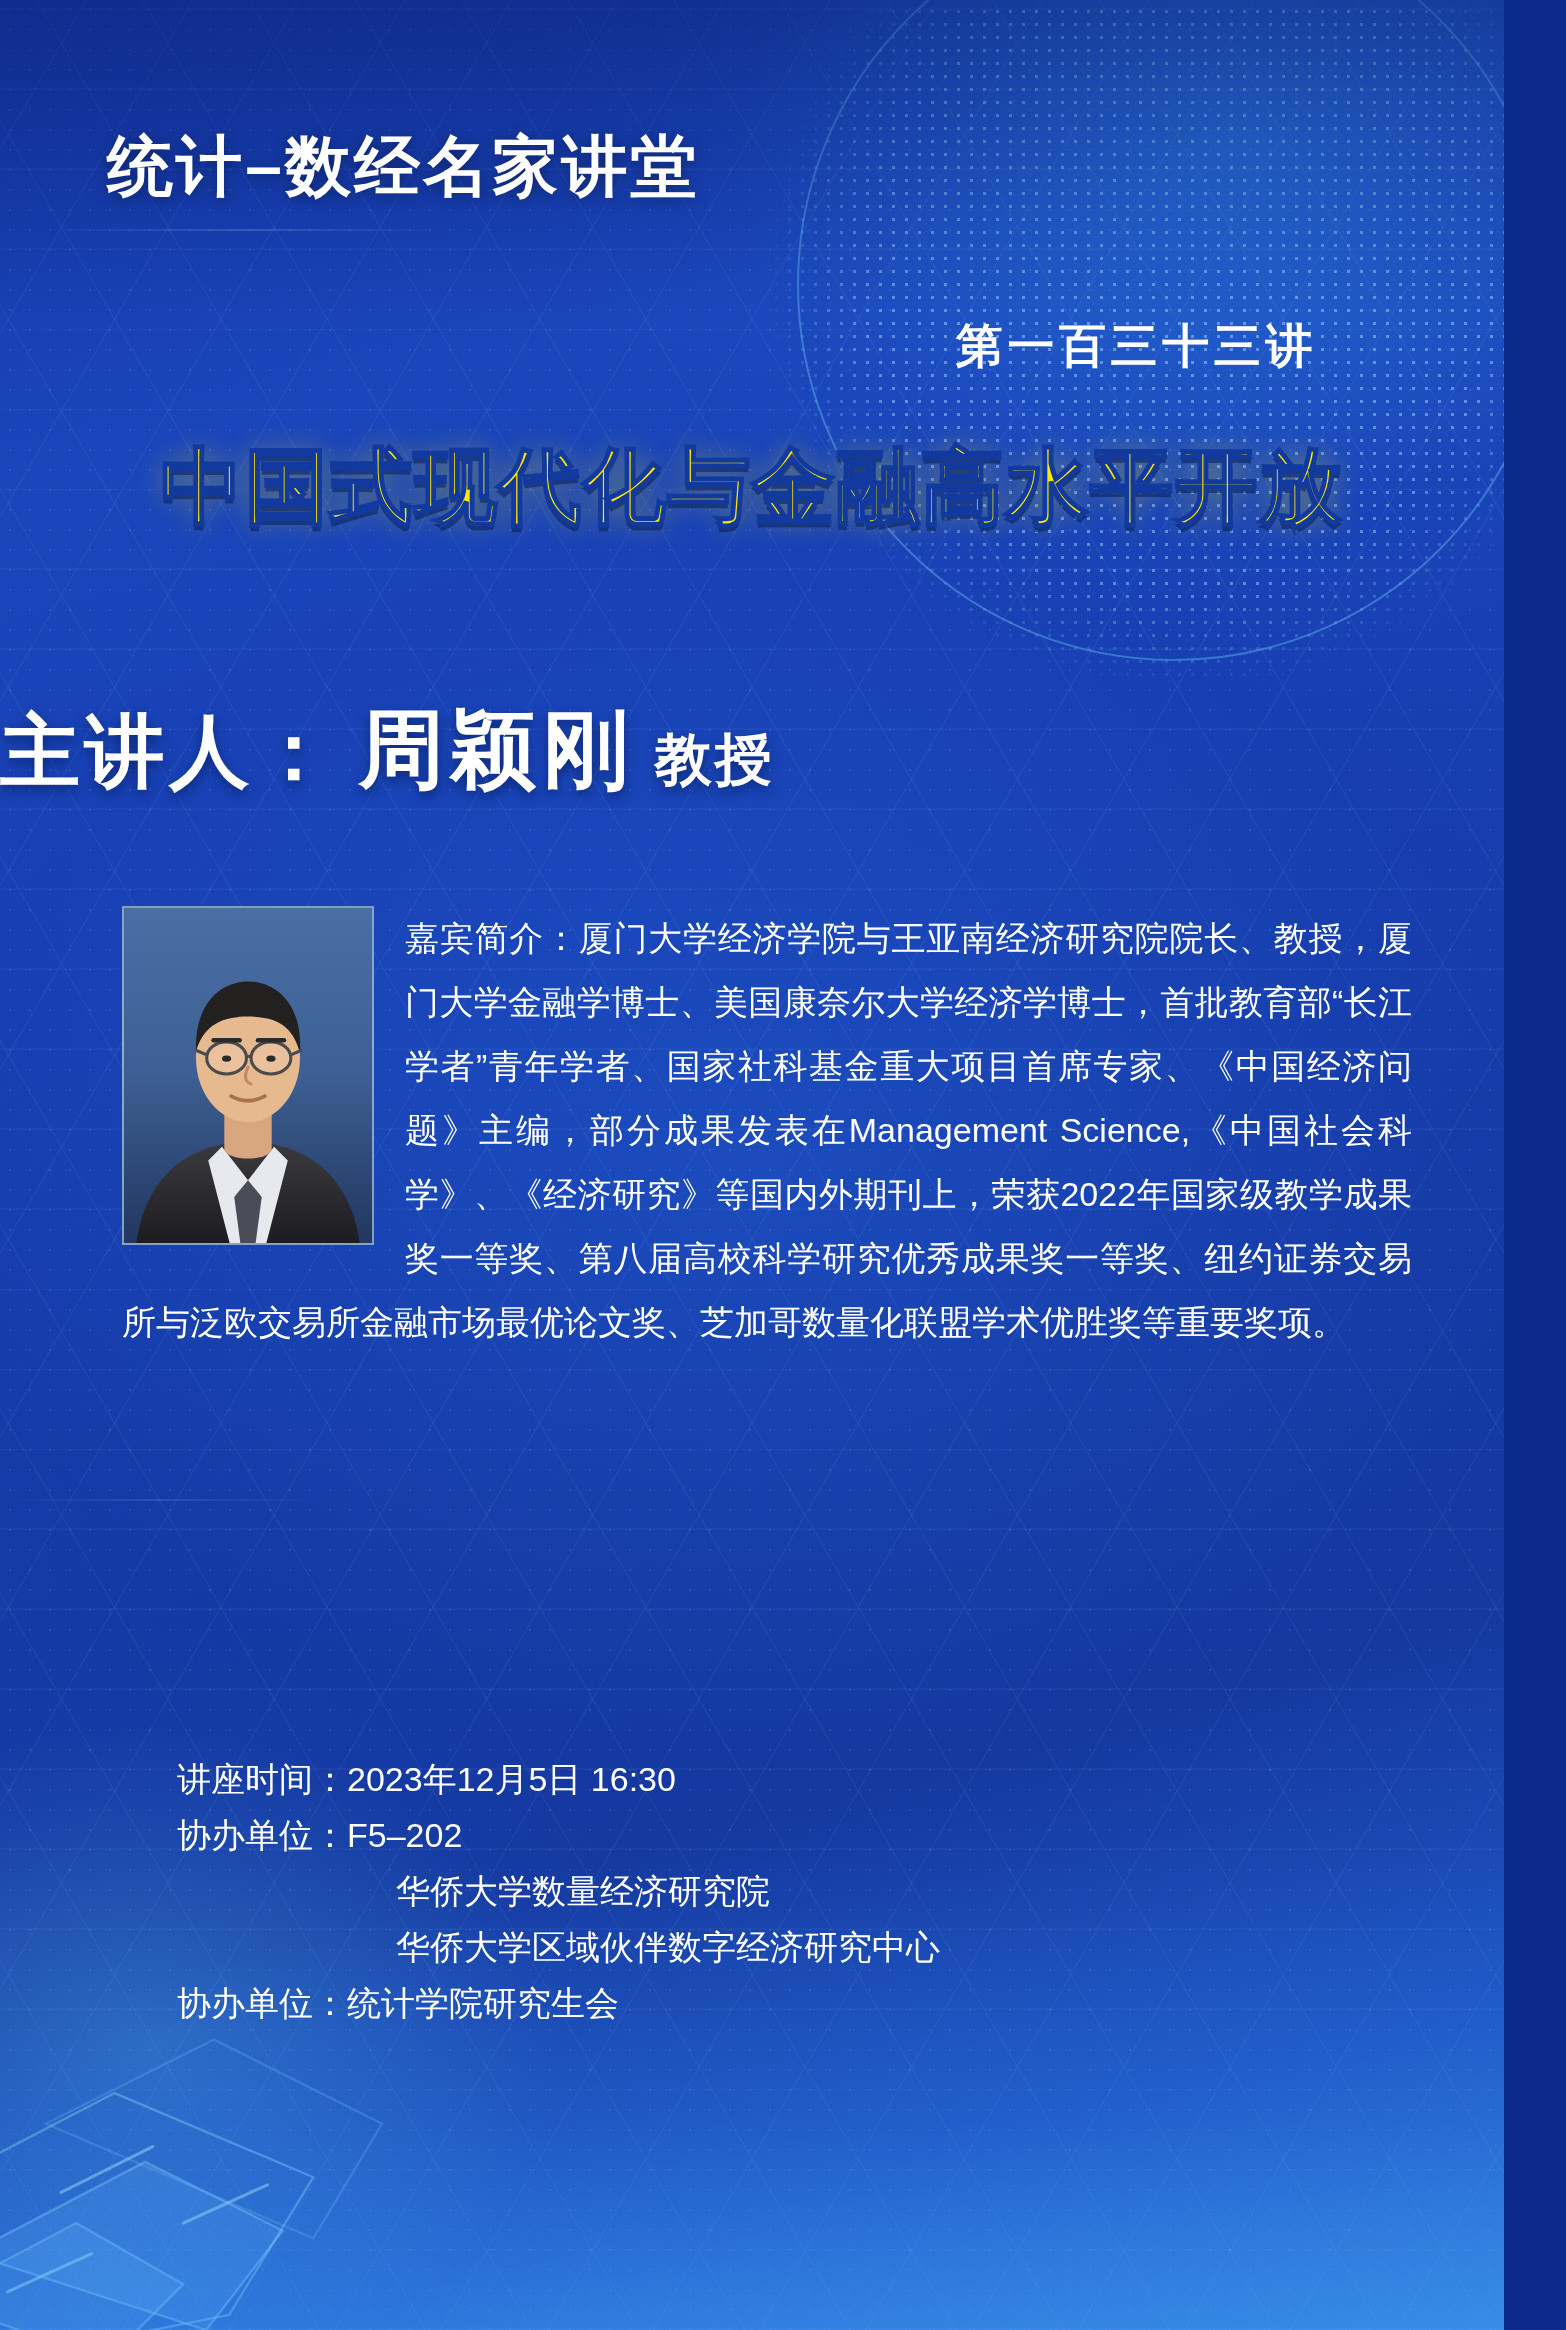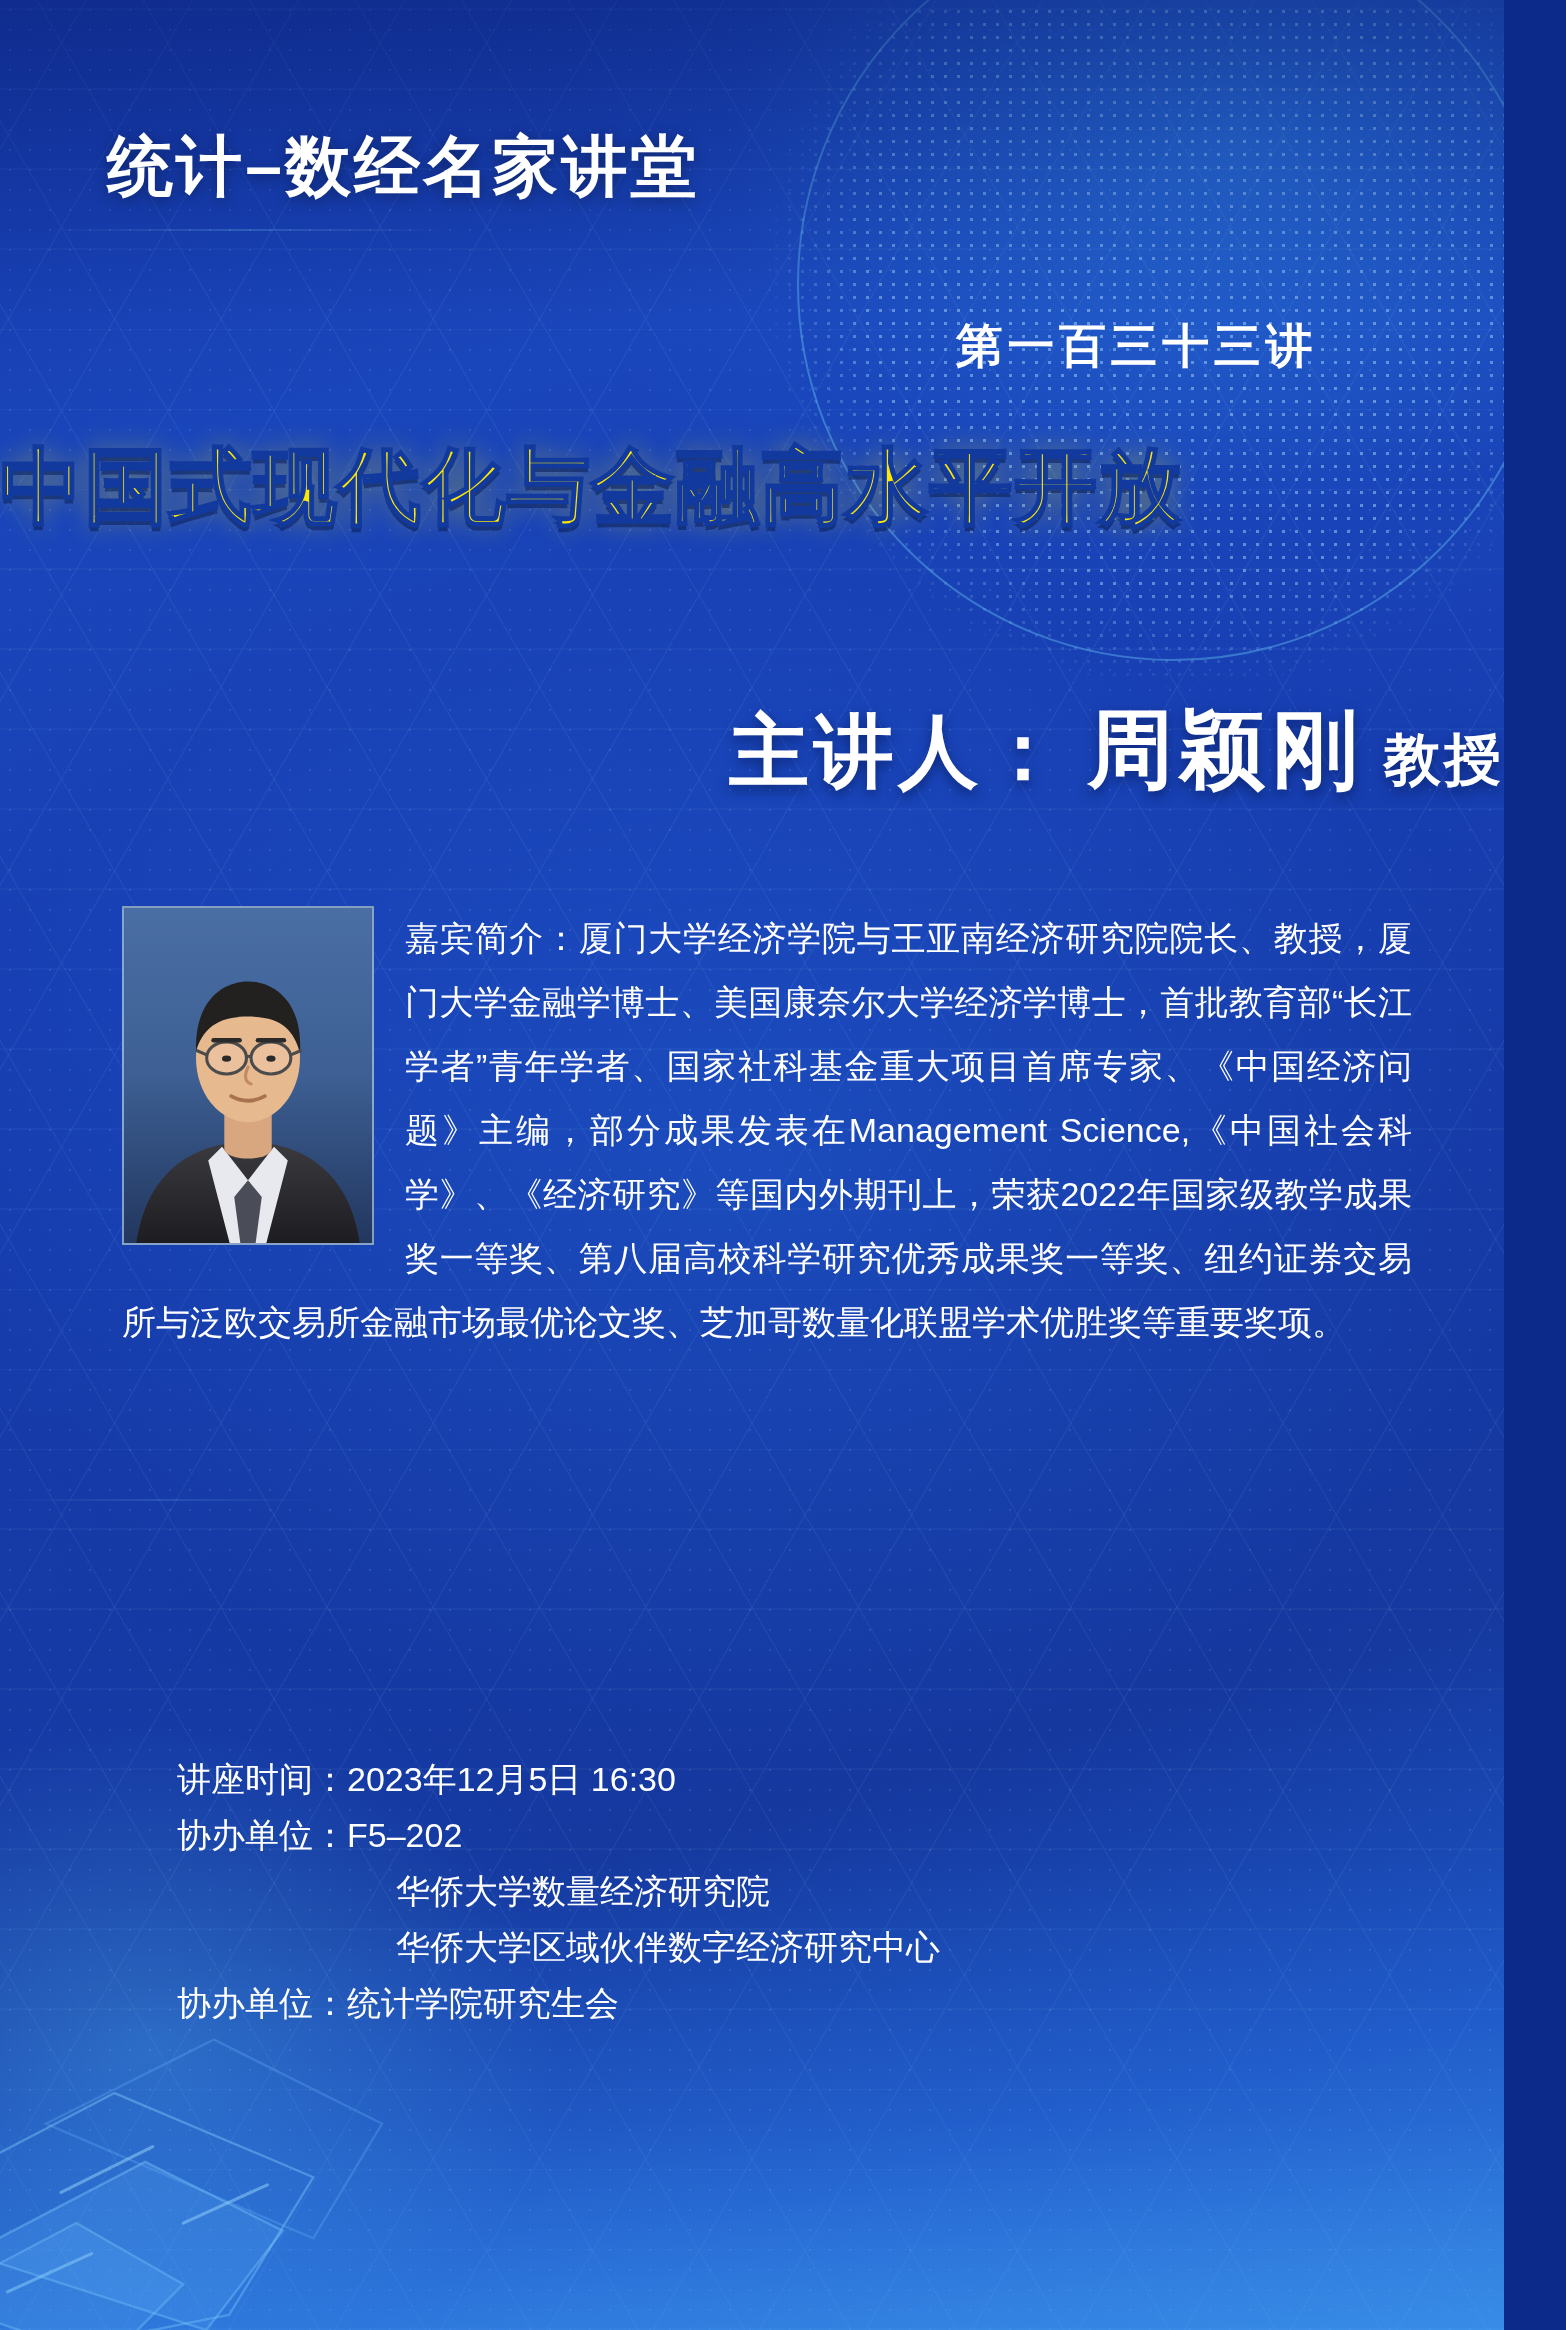--- a/index.html
+++ b/index.html
@@ -117,36 +117,37 @@
     font-size: 47px;
     font-weight: bold;
     color: #ffffff;
     letter-spacing: 4.6px;
     white-space: nowrap;
   }
   .main-title {
     position: absolute;
     left: 0; right: 0;
     top: 432px;
+    text-align: center;
     font-size: 83px;
     font-weight: bold;
     letter-spacing: 1.5px;
     color: #ffe800;
     -webkit-text-stroke: 2.3px #123a9e;
     text-shadow:
       0 4.6px 0 rgba(8,30,90,0.55),
       0 0 26px rgba(255,232,0,0.35);
     white-space: nowrap;
   }
 
   .speaker-row {
     position: absolute;
     left: 0; right: 0;
     top: 692px;
-    text-align: right;
+    text-align: left;
     white-space: nowrap;
   }
   .speaker-label {
     font-size: 80px;
     font-weight: bold;
     color: #ffffff;
     letter-spacing: 4.6px;
     text-shadow: 0 4.6px 12.2px rgba(4,20,70,0.55);
   }
   .speaker-name {

